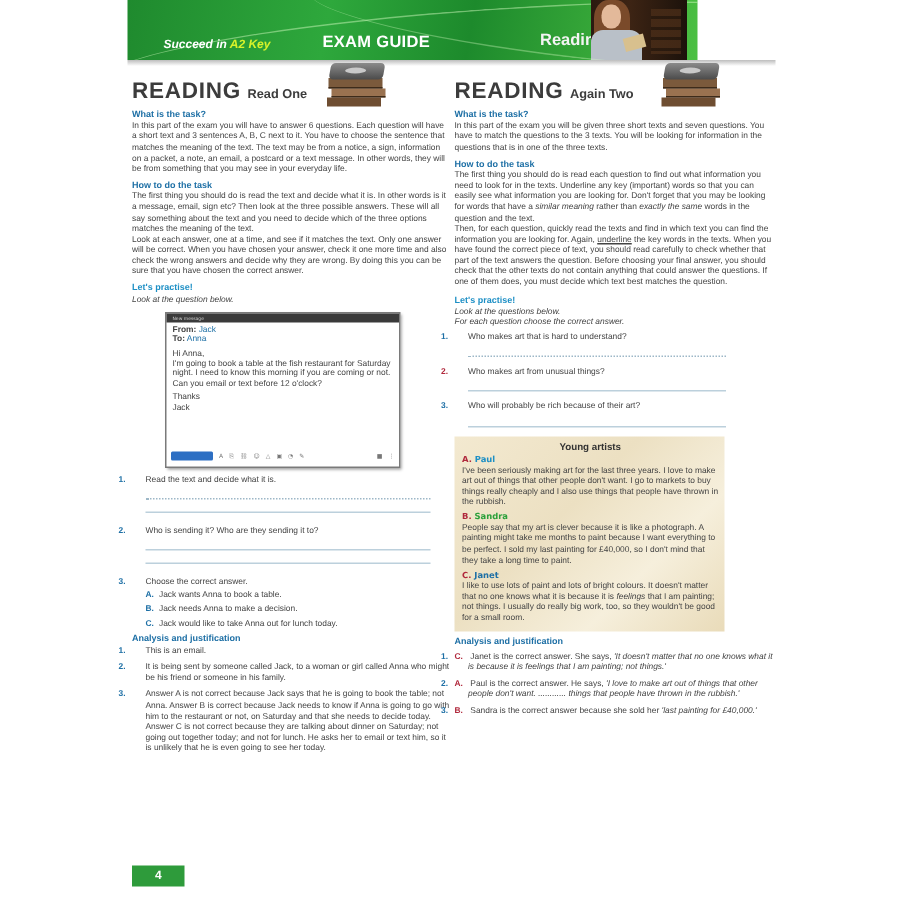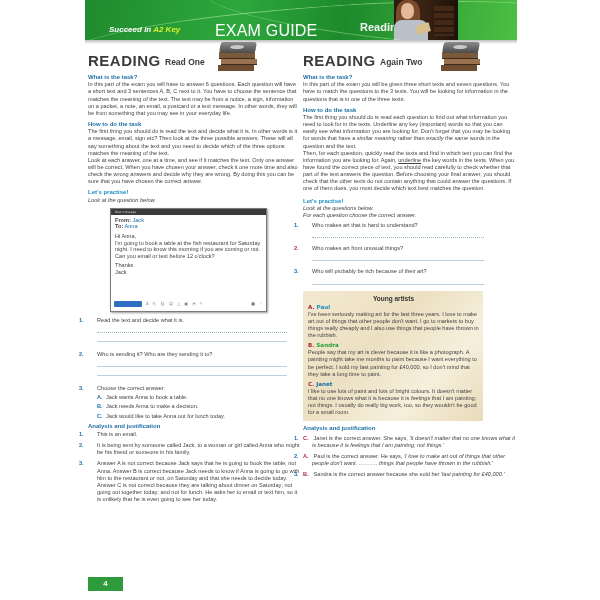--- a/index.html
+++ b/index.html
@@ -2,32 +2,32 @@
 <html><head>
 <meta charset="utf-8">
 <style>
   * { box-sizing: border-box; margin: 0; padding: 0; }
   html, body { width: 600px; height: 600px; background: #ffffff; overflow: hidden; }
   body { font-family: "DejaVu Sans", "Liberation Sans", sans-serif; color: #3a3a3a; position: relative; }
 
   .page { position: absolute; left: 85px; top: 0; width: 432px; height: 600px; background: #fff; }
 
   
-  .banner { position: absolute; left: 0; top: 0; width: 432px; height: 40px;
+  .banner { position: absolute; left: 0; top: 0; width: 380px; height: 40px;
     background: linear-gradient(100deg, #1f8a2e 0%, #2ea83c 35%, #1d8a2c 60%, #4cc043 100%);
     overflow: hidden; }
   .banner::before { content: ""; position: absolute; left: -20px; top: 6px; width: 520px; height: 60px;
     border-top: 1px solid rgba(220,255,200,0.45); border-radius: 50%; transform: rotate(-4deg); }
   .banner::after { content: ""; position: absolute; left: 120px; top: -10px; width: 400px; height: 50px;
     border-bottom: 1px solid rgba(220,255,200,0.35); border-radius: 50%; transform: rotate(6deg); }
   .banner-shadow { position: absolute; left: 0; top: 40px; width: 432px; height: 4px;
     background: linear-gradient(#bdbdbd, #ffffff); }
   .brand { position: absolute; left: 24px; top: 25px; font-size: 8px; font-style: italic; font-weight: bold; color: #ffffff; font-family: "Liberation Sans", sans-serif; }
   .brand .hl { color: #d8f22a; }
-  .guide { position: absolute; left: 130px; top: 22px; font-size: 16px; font-weight: normal; color: #fff; font-family: "Liberation Sans", sans-serif; letter-spacing: 0.2px; text-align: center; }
+  .guide { position: absolute; left: 130px; top: 22px; font-size: 11px; font-weight: bold; color: #fff; font-family: "Liberation Sans", sans-serif; letter-spacing: 0.2px; text-align: center; }
   .section-label { position: absolute; left: 275px; top: 21px; font-size: 11px; font-weight: bold; color: #f4f4f4; font-family: "Liberation Sans", sans-serif; }
   .photo { position: absolute; left: 309px; top: 0; width: 64px; height: 40px;
     background: linear-gradient(90deg, #2b1a10 0%, #3d2414 40%, #1c120b 100%); overflow: hidden; }
   .photo .hair { position: absolute; left: 2px; top: 0; width: 24px; height: 30px; background: #7a4a2a; border-radius: 40% 40% 20% 20%; }
   .photo .face { position: absolute; left: 7px; top: 3px; width: 13px; height: 16px; background: #e3b99a; border-radius: 45%; }
   .photo .body { position: absolute; left: 0; top: 20px; width: 34px; height: 20px; background: #b9c0c8; border-radius: 8px 8px 0 0; }
   .photo .book { position: absolute; left: 22px; top: 24px; width: 14px; height: 9px; background: #d8c08e; transform: rotate(-15deg); }
   .photo .shelf { position: absolute; left: 40px; top: 6px; width: 20px; height: 30px; background: repeating-linear-gradient(#4a2d18 0 5px, #2a1a0e 5px 7px); opacity: 0.8; }
 
   

